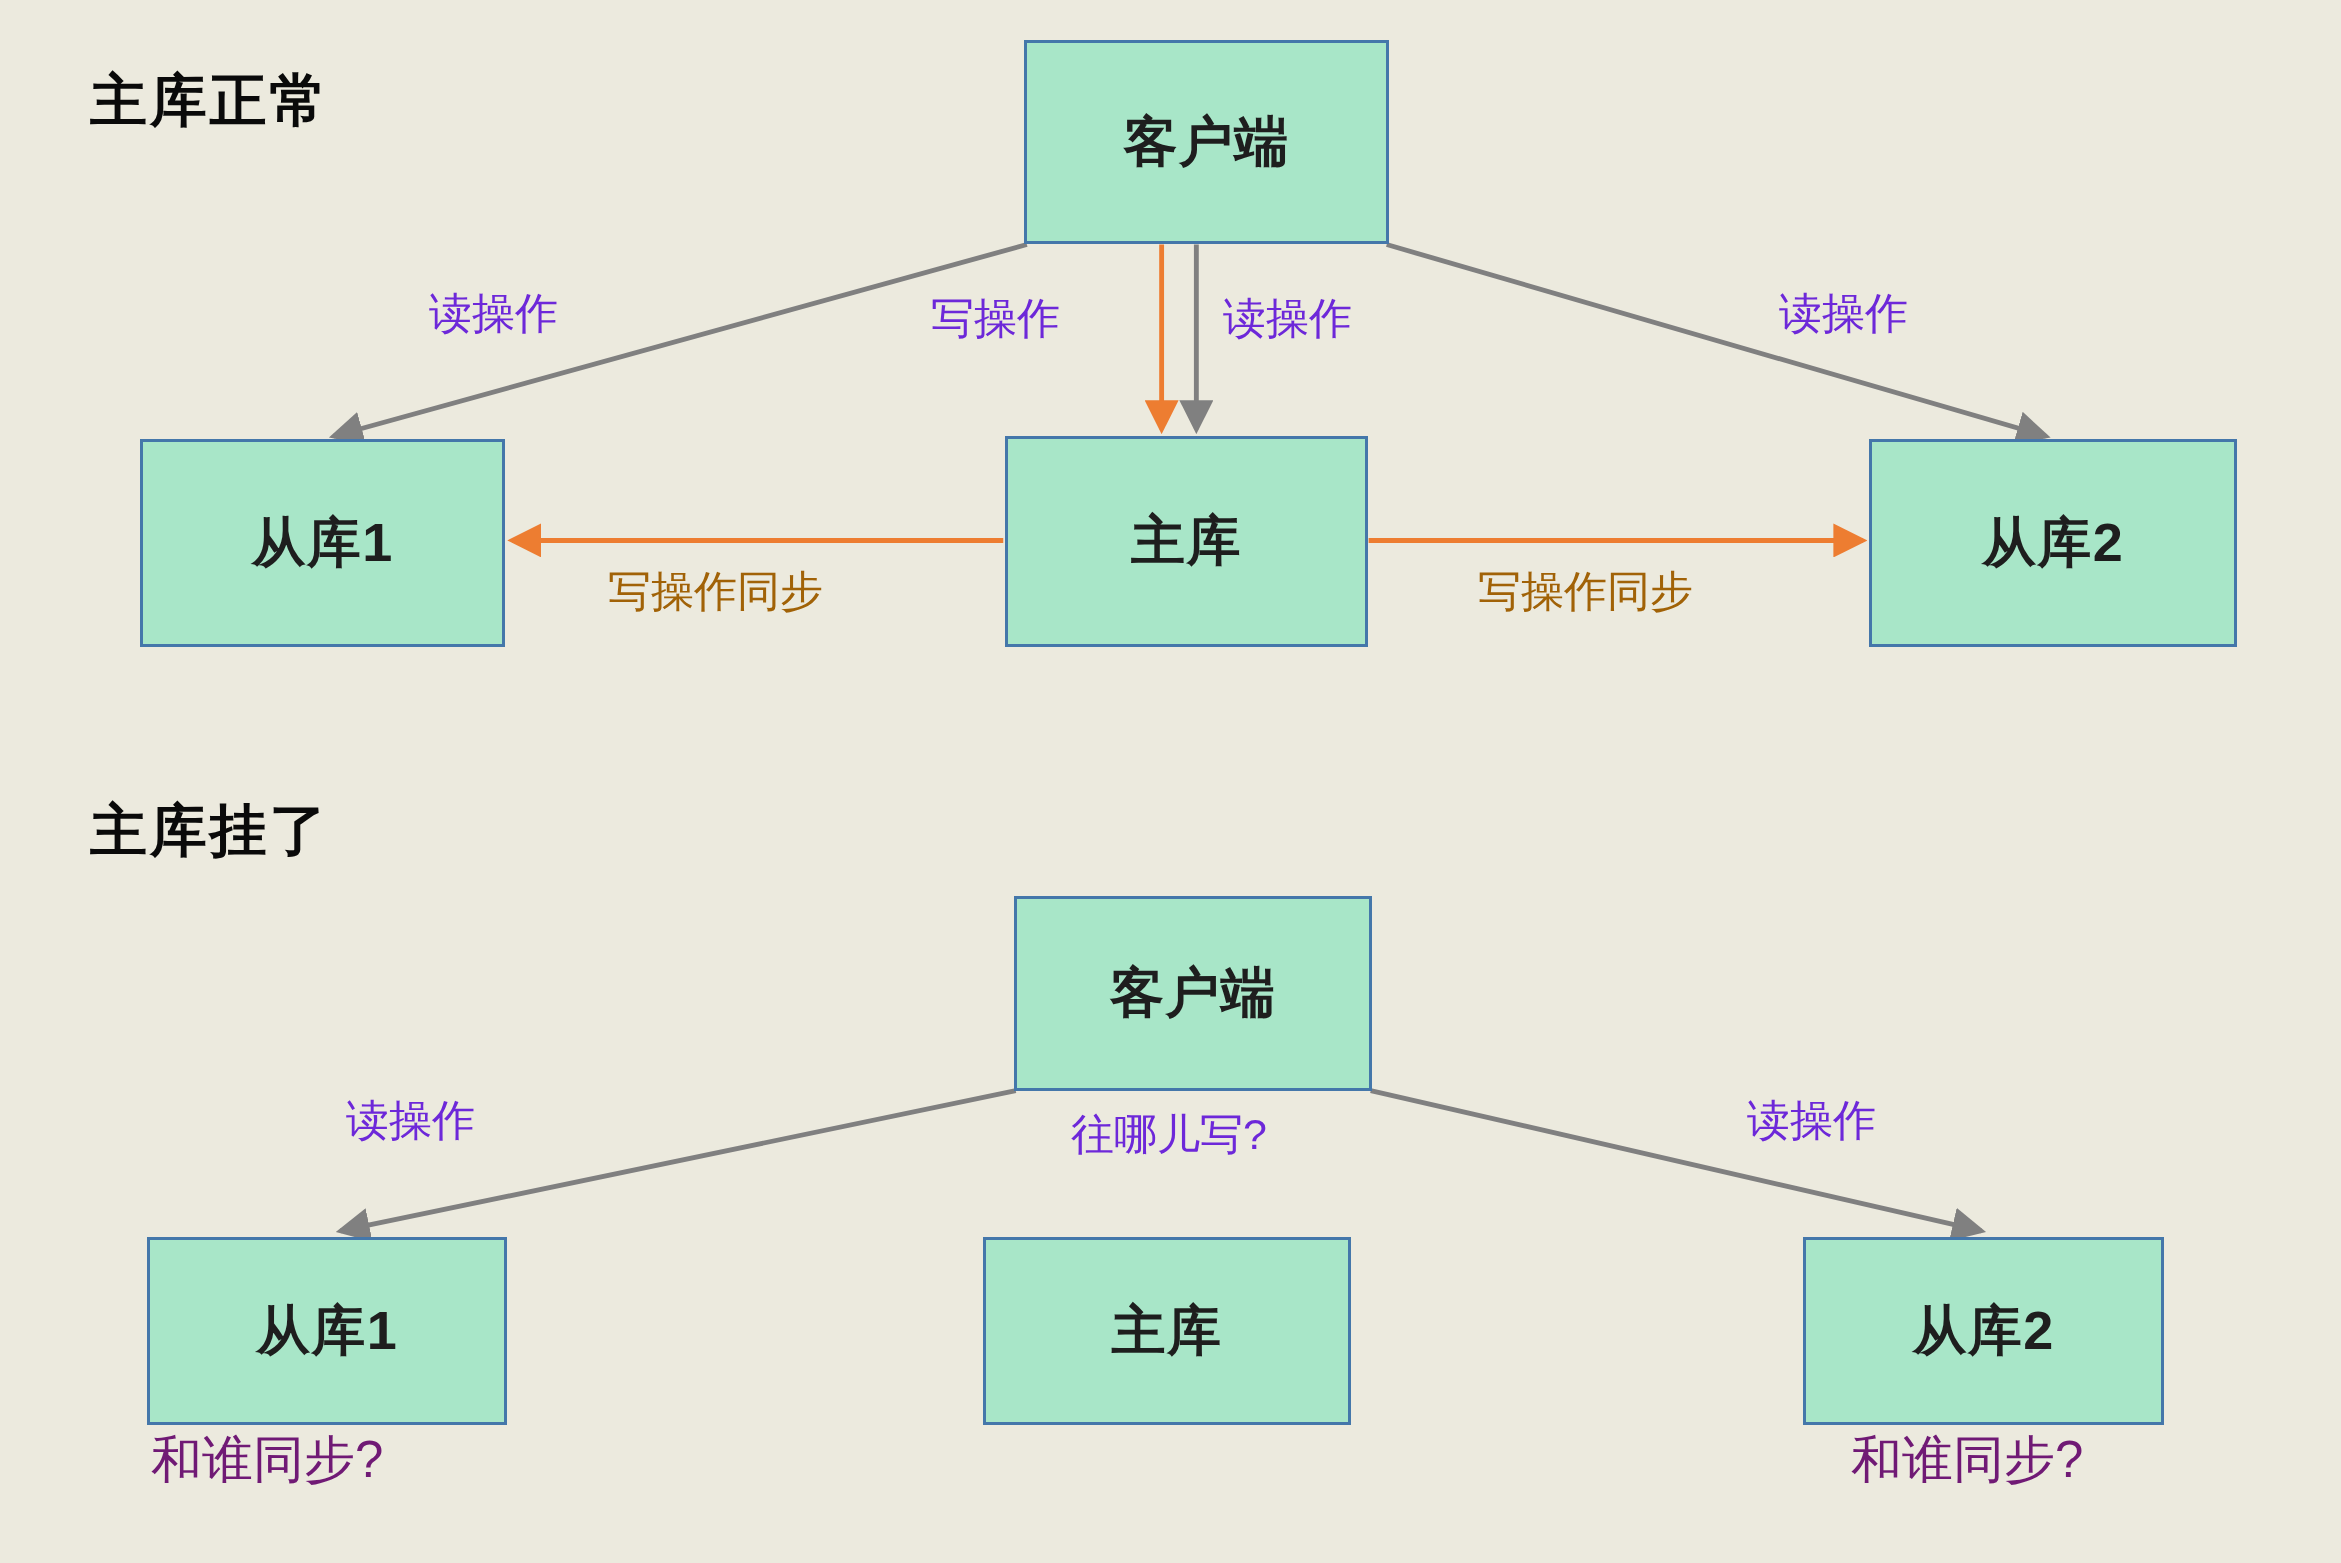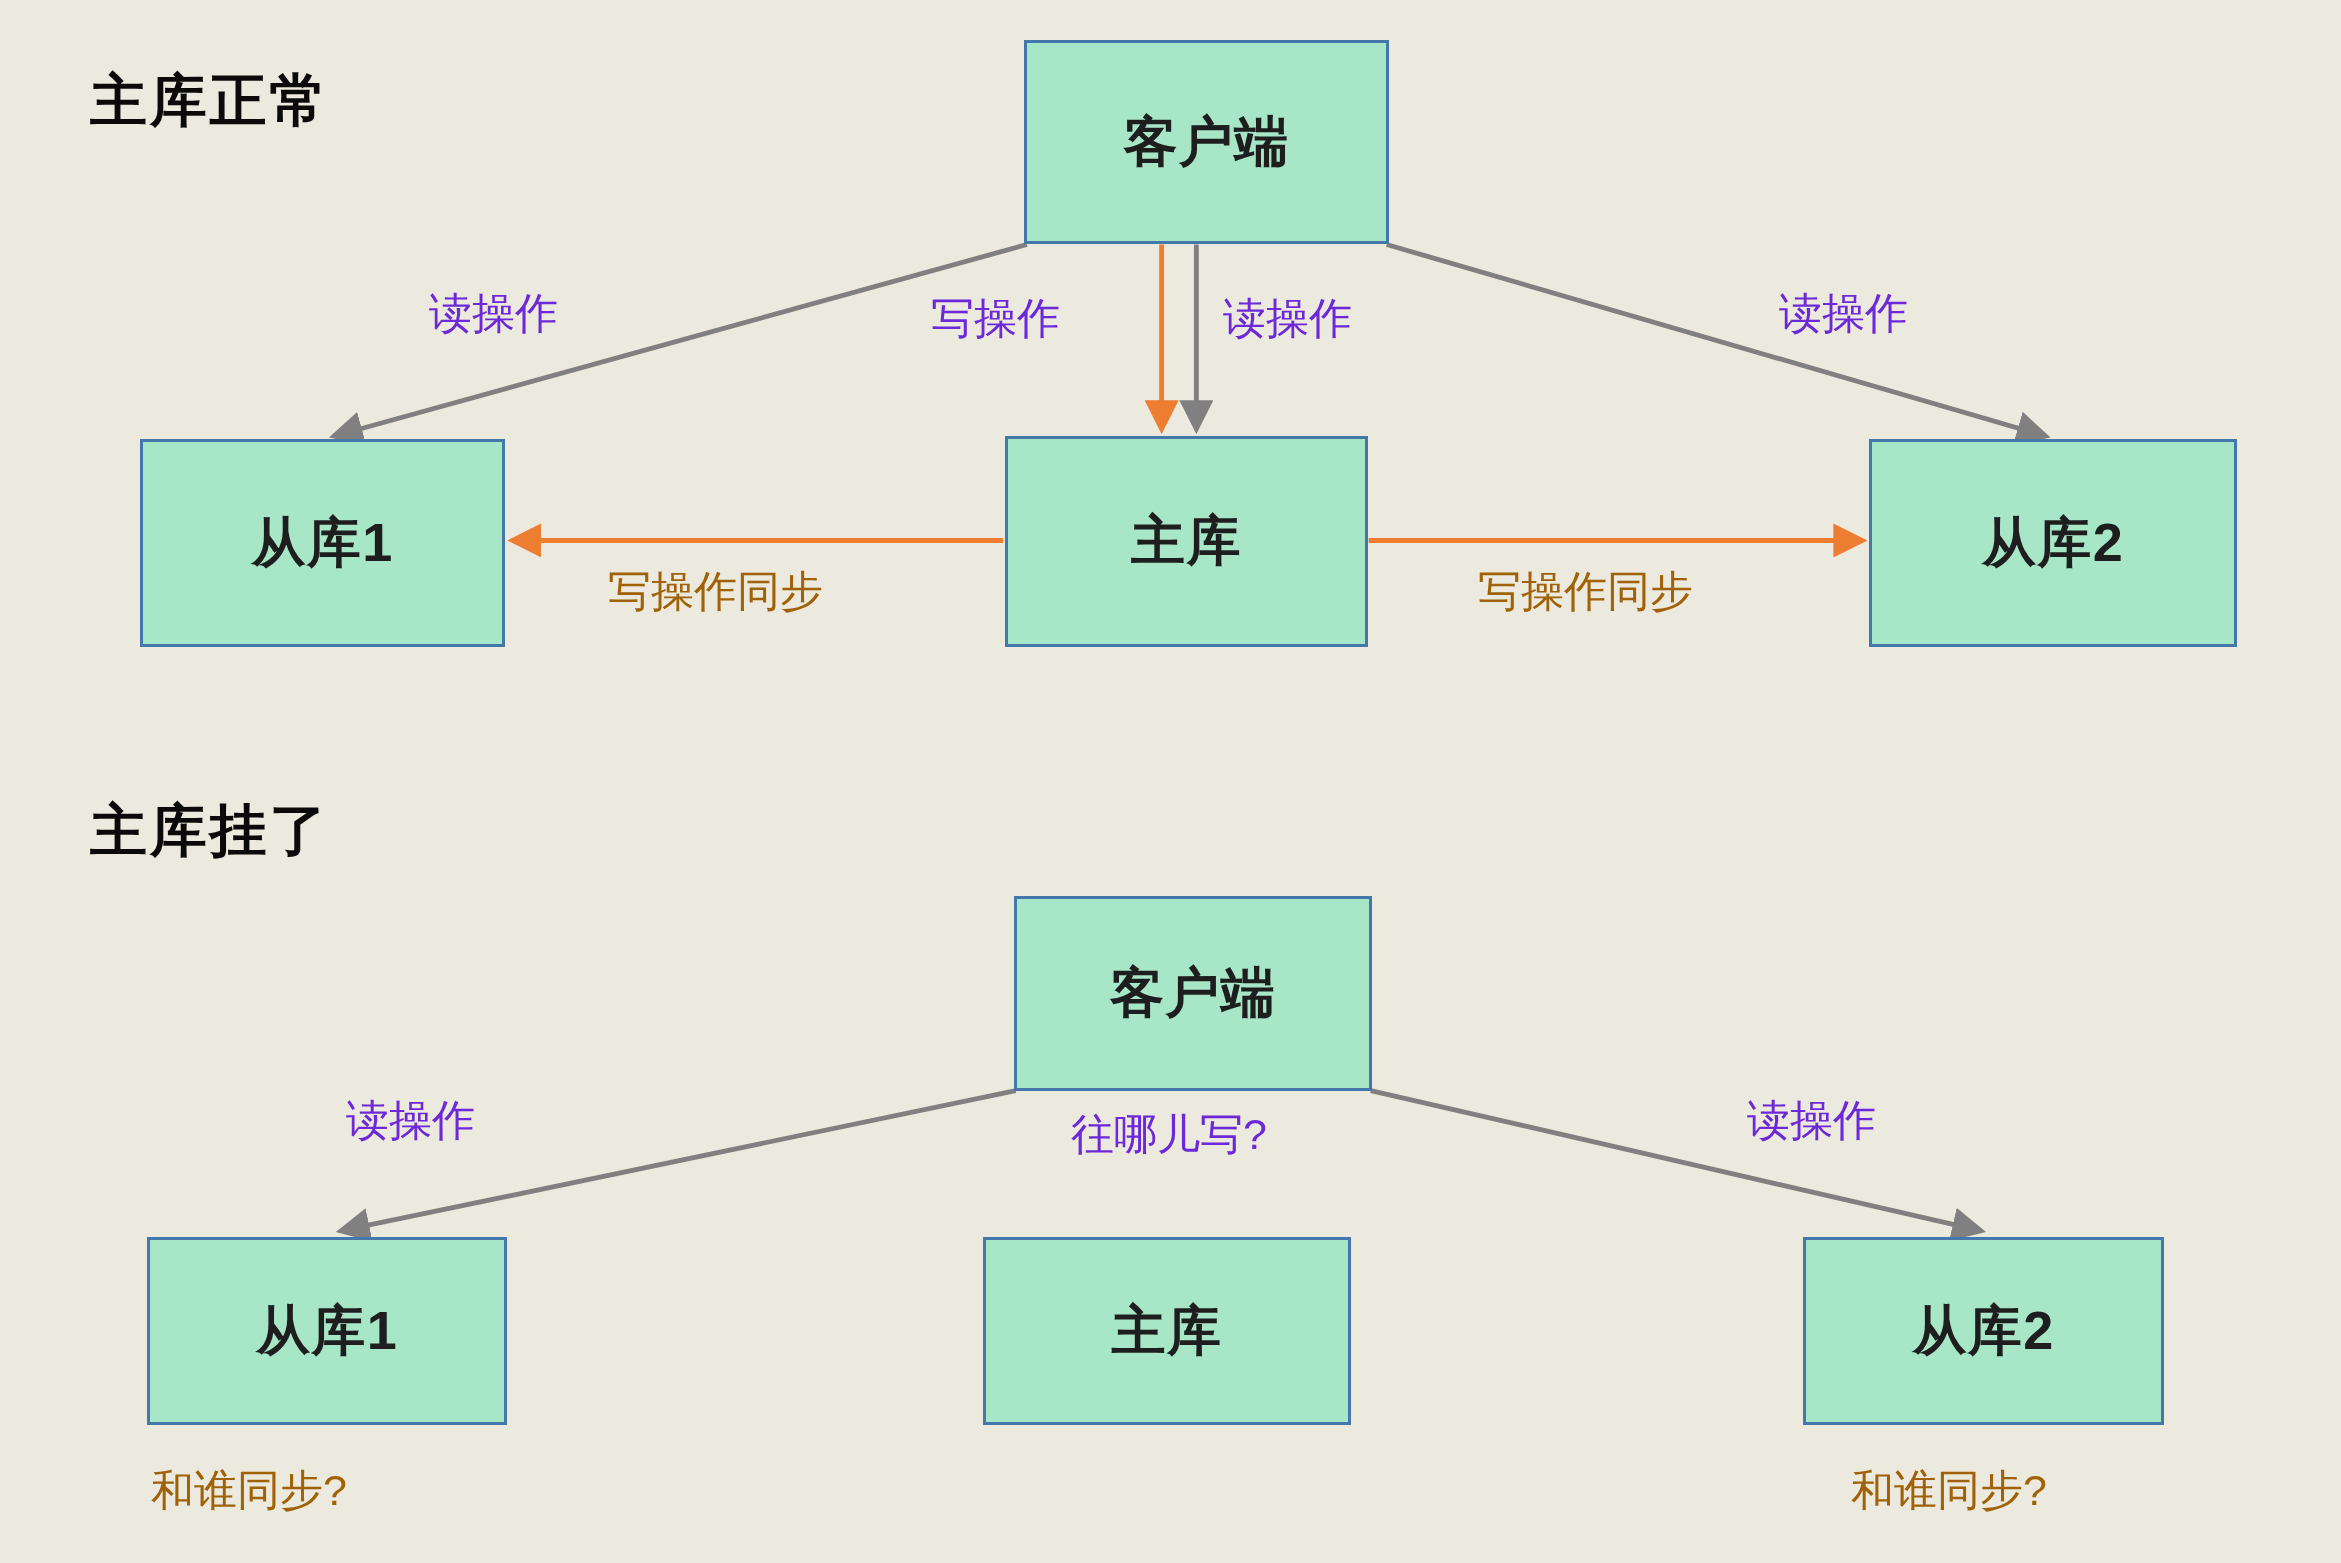--- a/index.html
+++ b/index.html
@@ -50,25 +50,24 @@
     font-size: 43px;
     color: #6d28d9;
     white-space: nowrap;
     font-family: "Liberation Sans", "DejaVu Sans", sans-serif;
   }
   .edge-label.orange {
     color: #a16207;
   }
   .note-label {
     position: absolute;
-    font-size: 43px;
-    color: #a16207;
+    font-size: 51px;
+    color: #701a75;
     white-space: nowrap;
     font-family: "Liberation Sans", "DejaVu Sans", sans-serif;
-    margin-top: 36px;
   }
 </style>
 </head>
 <body>
 
 <div id="stage">
 
   <svg id="svg-layer" viewBox="0 0 3371 2250">
     <defs>
       <marker id="arrow-gray" markerWidth="7" markerHeight="7" refX="6" refY="3.5" orient="auto" markerUnits="strokeWidth">

